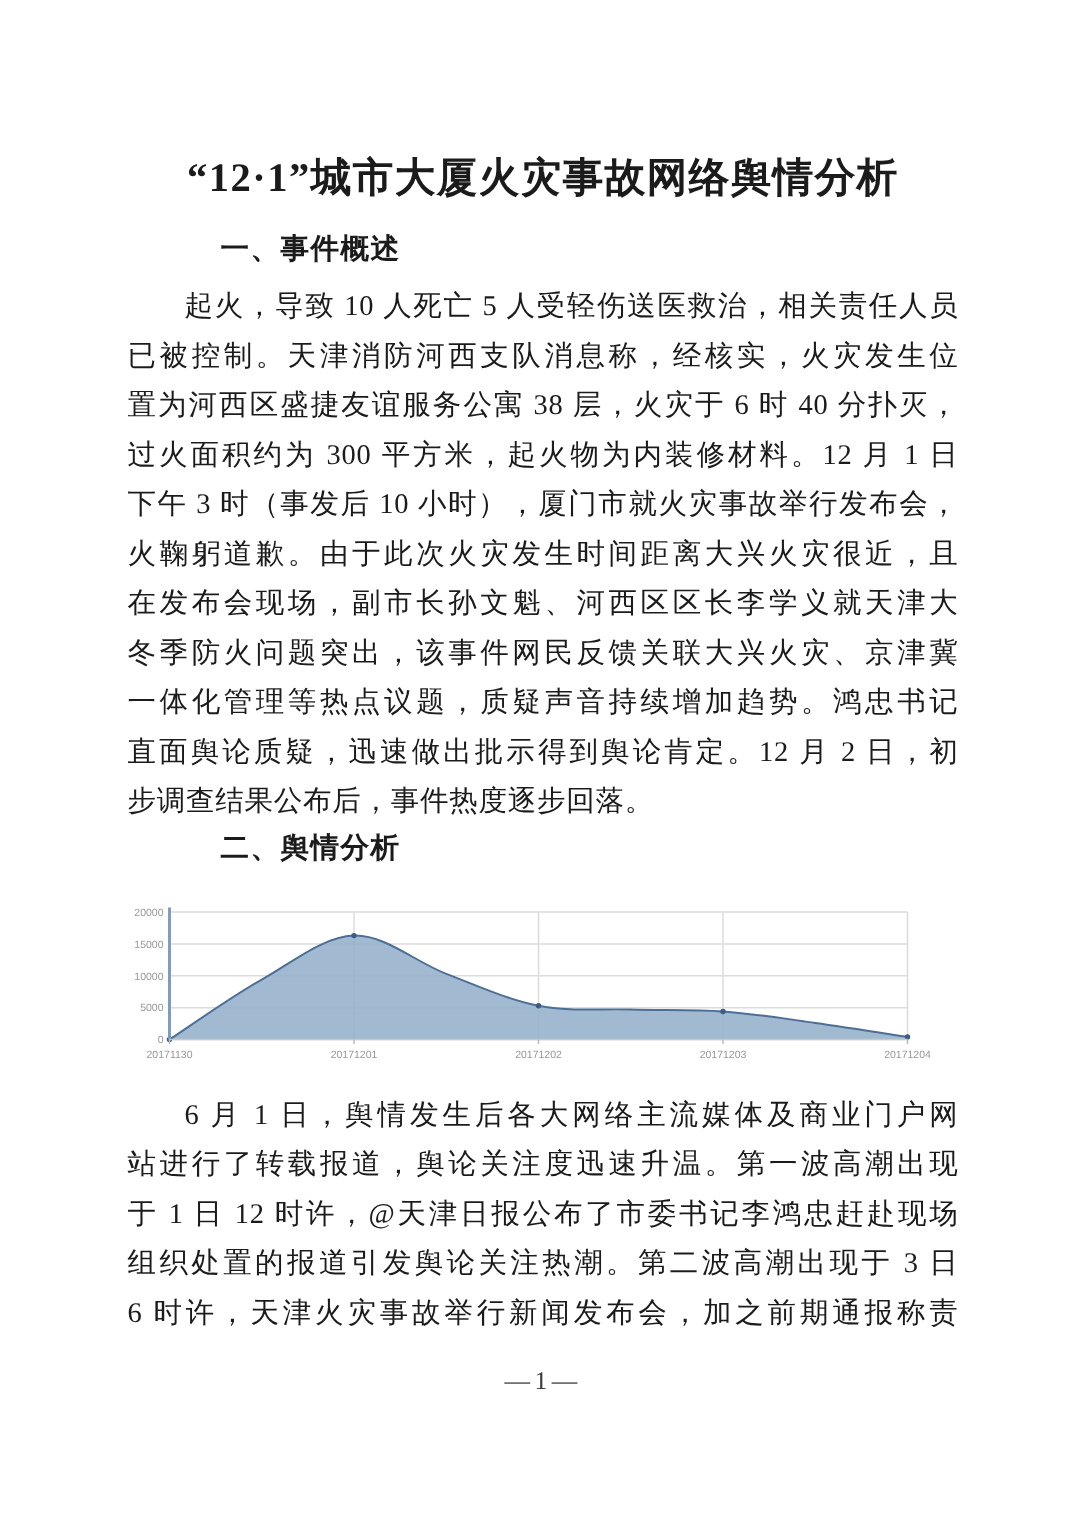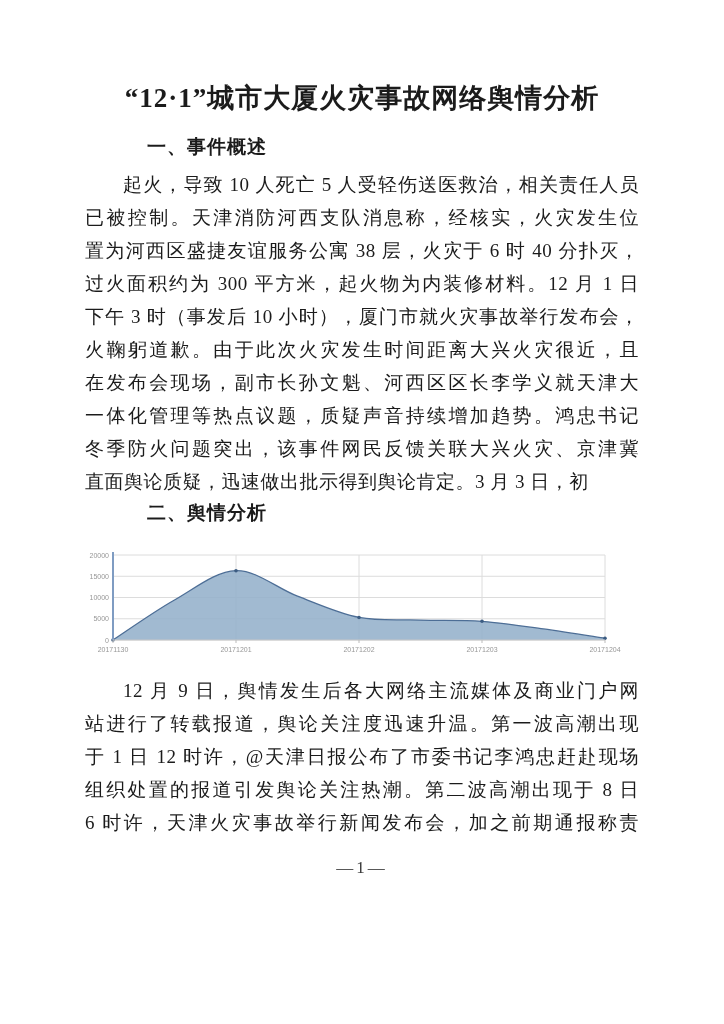--- a/index.html
+++ b/index.html
@@ -1,21 +1,21 @@
 <!DOCTYPE html>
 <html><head>
 <meta charset="utf-8">
 <style>
   html,body{margin:0;padding:0;background:#ffffff;}
   .page{
     position:relative;
     width:724px;height:1024px;
     background:#ffffff;
     box-sizing:border-box;
-    padding-top:80px;
+    padding-top:100px;
     overflow:hidden;
     font-family:"Liberation Serif", serif;
     color:#1b1b1b;
   }
   .title{
     margin:0 55px;
     font-size:27px;
     line-height:36px;
     font-weight:bold;
     text-align:center;
@@ -68,23 +68,24 @@
   <h2 class="hd">一、事件概述</h2>
 
   <div class="para">
       <div class="line">起火，导致 10 人死亡 5 人受轻伤送医救治，相关责任人员</div>
       <div class="line">已被控制。天津消防河西支队消息称，经核实，火灾发生位</div>
       <div class="line">置为河西区盛捷友谊服务公寓 38 层，火灾于 6 时 40 分扑灭，</div>
       <div class="line">过火面积约为 300 平方米，起火物为内装修材料。12 月 1 日</div>
       <div class="line">下午 3 时（事发后 10 小时），厦门市就火灾事故举行发布会，</div>
       <div class="line">火鞠躬道歉。由于此次火灾发生时间距离大兴火灾很近，且</div>
       <div class="line">在发布会现场，副市长孙文魁、河西区区长李学义就天津大</div>
+      <div class="line">冬季防火问题突出，该事件网民反馈关联大兴火灾、京津冀</div>
       <div class="line">一体化管理等热点议题，质疑声音持续增加趋势。鸿忠书记</div>
-      <div class="line">冬季防火问题突出，该事件网民反馈关联大兴火灾、京津冀</div>
-      <div class="line">直面舆论质疑，迅速做出批示得到舆论肯定。3 月 3 日，初</div>
+      <div class="line">直面舆论质疑，迅速做出批示得到舆论肯定。12 月 2 日，初</div>
+      <div class="line">步调查结果公布后，事件热度逐步回落。</div>
     </div>
 
   <h2 class="hd hd2">二、舆情分析</h2>
 
   <div class="chart">
     <svg width="544" height="112" viewBox="0 0 544 112" xmlns="http://www.w3.org/2000/svg">
         <line x1="28" y1="92" x2="520" y2="92" stroke="#dcdcdc" stroke-width="1"></line>
         <line x1="28" y1="70.75" x2="520" y2="70.75" stroke="#dcdcdc" stroke-width="1"></line>
         <line x1="28" y1="49.5" x2="520" y2="49.5" stroke="#dcdcdc" stroke-width="1"></line>
         <line x1="28" y1="28.25" x2="520" y2="28.25" stroke="#dcdcdc" stroke-width="1"></line>
@@ -115,22 +116,22 @@
         <line x1="274" y1="92" x2="274" y2="95" stroke="#bbbbbb" stroke-width="1"></line>
         <text x="274" y="104" text-anchor="middle" font-size="7" font-family="Liberation Sans, sans-serif" fill="#979797">20171202</text>
         <line x1="397" y1="92" x2="397" y2="95" stroke="#bbbbbb" stroke-width="1"></line>
         <text x="397" y="104" text-anchor="middle" font-size="7" font-family="Liberation Sans, sans-serif" fill="#979797">20171203</text>
         <line x1="520" y1="92" x2="520" y2="95" stroke="#bbbbbb" stroke-width="1"></line>
         <text x="520" y="104" text-anchor="middle" font-size="7" font-family="Liberation Sans, sans-serif" fill="#979797">20171204</text>
       </svg>
   </div>
 
   <div class="para cont">
-      <div class="line">12 月 9 日，舆情发生后各大网络主流媒体及商业门户网</div>
+      <div class="line">6 月 1 日，舆情发生后各大网络主流媒体及商业门户网</div>
       <div class="line">站进行了转载报道，舆论关注度迅速升温。第一波高潮出现</div>
       <div class="line">于 1 日 12 时许，@天津日报公布了市委书记李鸿忠赶赴现场</div>
-      <div class="line">组织处置的报道引发舆论关注热潮。第二波高潮出现于 8 日</div>
+      <div class="line">组织处置的报道引发舆论关注热潮。第二波高潮出现于 3 日</div>
       <div class="line">6 时许，天津火灾事故举行新闻发布会，加之前期通报称责</div>
     </div>
 
   <div class="footer">—1—</div>
 
 </div>
 
 </body></html>

